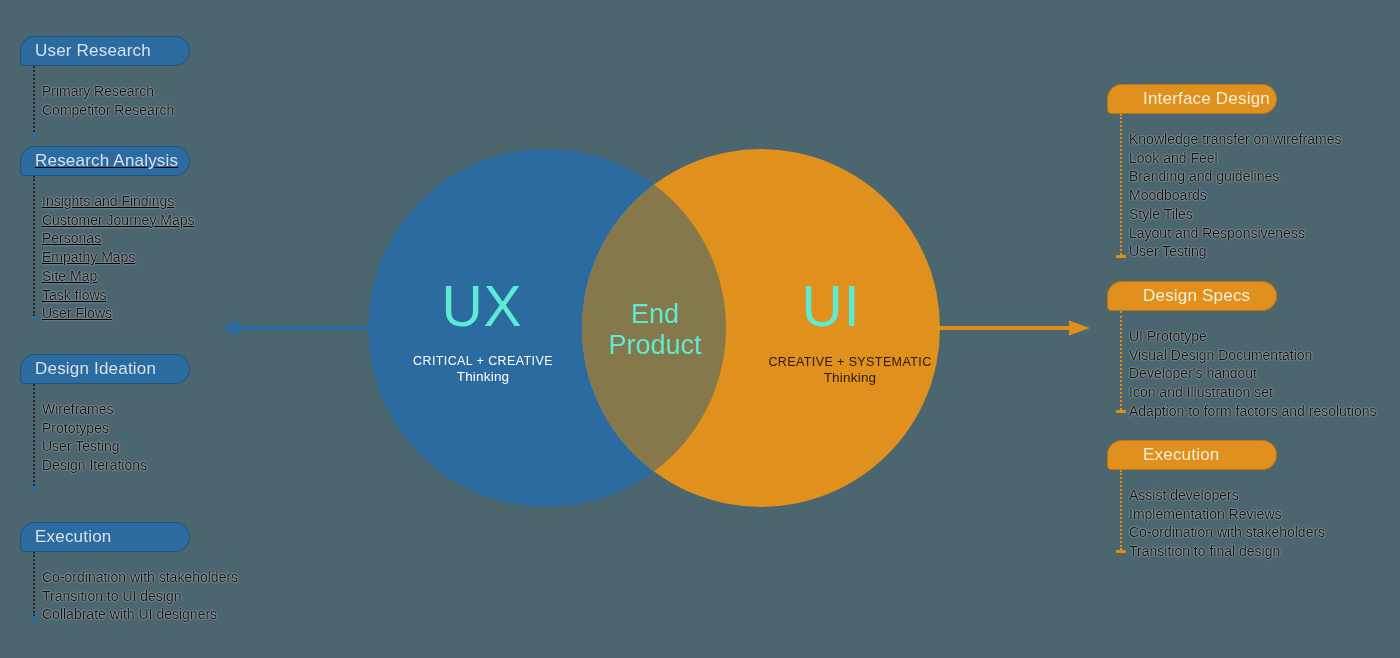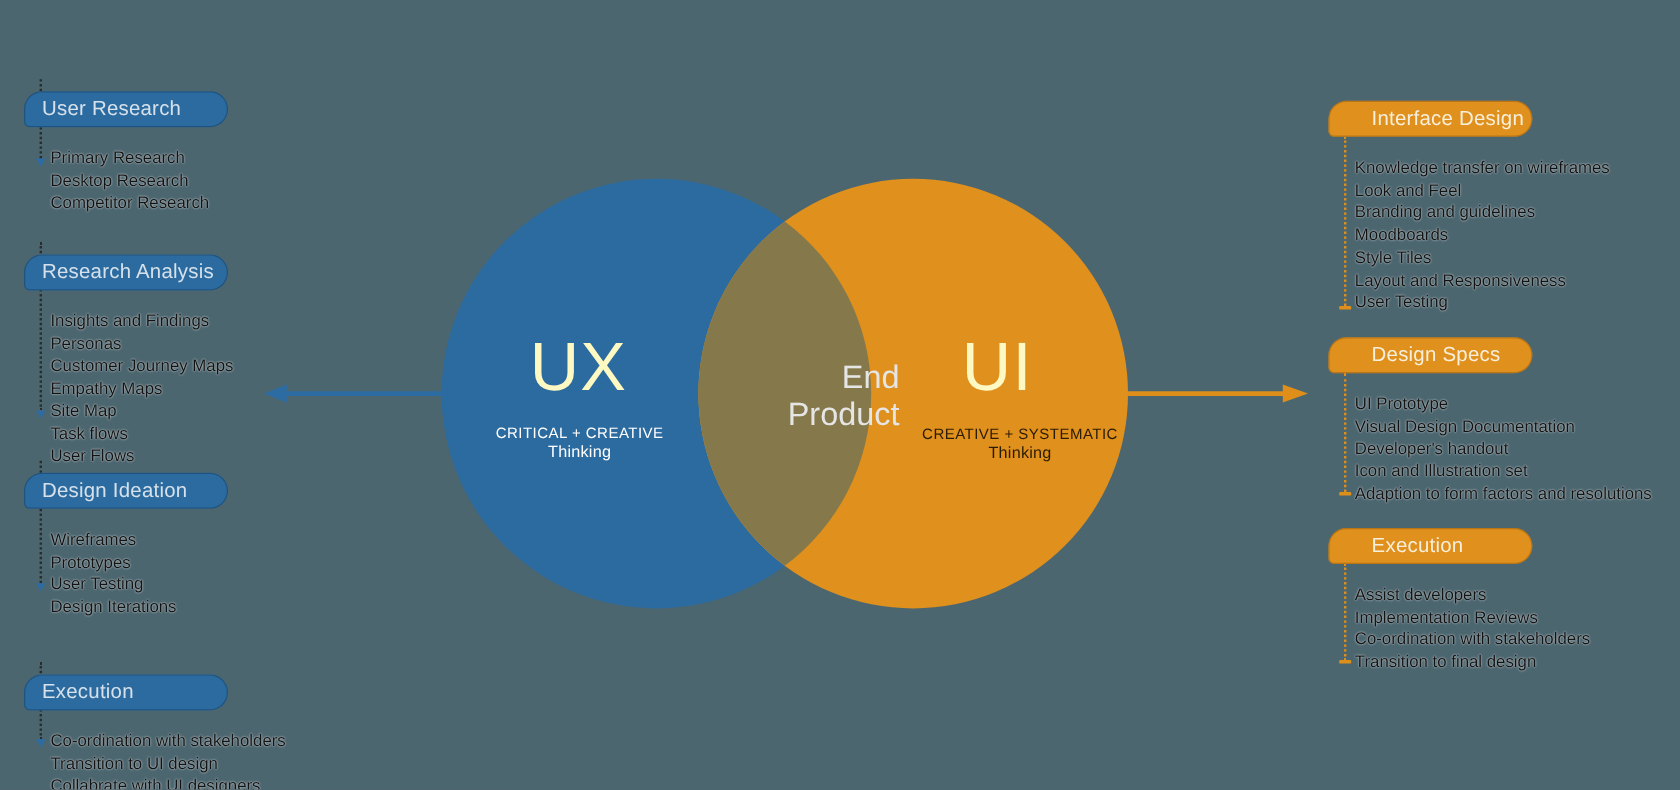--- a/index.html
+++ b/index.html
@@ -28,44 +28,44 @@
   svg.venn{position:absolute;left:0;top:0;}
   .c-blue{fill:var(--ux-blue);}
   .c-orange{fill:var(--ui-orange);}
   .c-olive{fill:var(--overlap-olive);}
   .arrow-blue-line{stroke:var(--arrow-blue);stroke-width:4;}
   .arrow-blue-head{fill:var(--arrow-blue);}
   .arrow-orange-line{stroke:var(--arrow-orange);stroke-width:4;}
   .arrow-orange-head{fill:var(--arrow-orange);}
 
   .vlabel{
-    position:absolute;color:#fef9c3;font-weight:300;line-height:1;
+    position:absolute;color:#5eead4;font-weight:300;line-height:1;
     transform:translateX(-50%);letter-spacing:1px;white-space:nowrap;
   }
   .big{font-size:57px;}
   .vsub{
     position:absolute;transform:translateX(-50%);text-align:center;
     color:#fff;font-size:12.5px;line-height:16px;letter-spacing:.4px;white-space:nowrap;
   }
   .vsub .l2{font-size:13.5px;letter-spacing:.2px;}
   .ui-sub{color:var(--ui-subtitle-text);}
   .center-label{
-    position:absolute;transform:translateX(-50%);text-align:right;
-    color:#e5e5e5;font-size:27px;line-height:31px;font-weight:400;white-space:nowrap;margin-left:48px;
+    position:absolute;transform:translateX(-50%);text-align:center;
+    color:#5eead4;font-size:27px;line-height:31px;font-weight:400;white-space:nowrap;
   }
 
   
   .panel{position:absolute;width:300px;}
   .pill{
     width:170px;height:30px;line-height:30px;
     border-radius:16px 16px 16px 5px;
     padding-left:15px;font-size:17px;letter-spacing:.2px;
     position:relative;z-index:2;white-space:nowrap;
   }
-  .pill.blue{background:var(--ux-blue);color:var(--blue-pill-text);box-shadow:inset 0 0 0 1px rgba(10,40,70,.35);margin-top:40px;}
+  .pill.blue{background:var(--ux-blue);color:var(--blue-pill-text);box-shadow:inset 0 0 0 1px rgba(10,40,70,.35);}
   .pill.orange{background:var(--ui-orange);color:var(--orange-pill-text);box-shadow:inset 0 0 0 1px rgba(120,70,5,.35);padding-left:36px;}
 
   .connector{
     position:absolute;left:13px;top:30px;width:0;
     border-left:2px dotted var(--connector-dark);
   }
   .connector.orange-conn{border-left-color:var(--arrow-orange);}
   .connector::after{content:"";position:absolute;}
   .connector.blue-conn::after{
     left:-5px;bottom:-7px;width:0;height:0;
@@ -117,32 +117,31 @@
   <div class="vsub ui-sub" style="left:833px;top:354px;margin-left:17px;">
     <div class="l1">CREATIVE + SYSTEMATIC</div>
     <div class="l2">Thinking</div>
   </div>
 
   <section class="panel" style="left:20px;top:36px;">
     <div class="pill blue">User Research</div>
     <div class="connector blue-conn" style="height:66px;"></div>
     <div class="list">
         <div class="list-item">Primary Research</div>
-        <div class="list-item">Desktop Research</div>
         <div class="list-item">Competitor Research</div>
       </div>
   </section>
 
-  <section class="panel" style="left:20px;top:172px;">
+  <section class="panel" style="left:20px;top:146px;text-decoration:underline;">
     <div class="pill blue">Research Analysis</div>
     <div class="connector blue-conn" style="height:140px;"></div>
     <div class="list">
         <div class="list-item">Insights and Findings</div>
+        <div class="list-item">Customer Journey Maps</div>
         <div class="list-item">Personas</div>
-        <div class="list-item">Customer Journey Maps</div>
         <div class="list-item">Empathy Maps</div>
         <div class="list-item">Site Map</div>
         <div class="list-item">Task flows</div>
         <div class="list-item">User Flows</div>
       </div>
   </section>
 
   <section class="panel" style="left:20px;top:354px;">
     <div class="pill blue">Design Ideation</div>
     <div class="connector blue-conn" style="height:102px;"></div>

